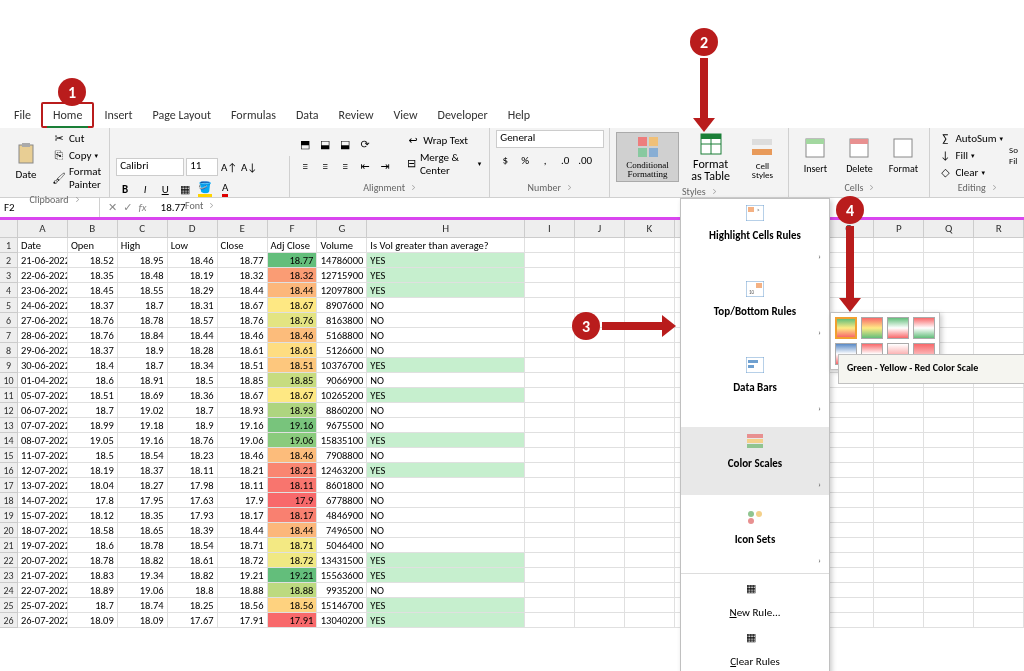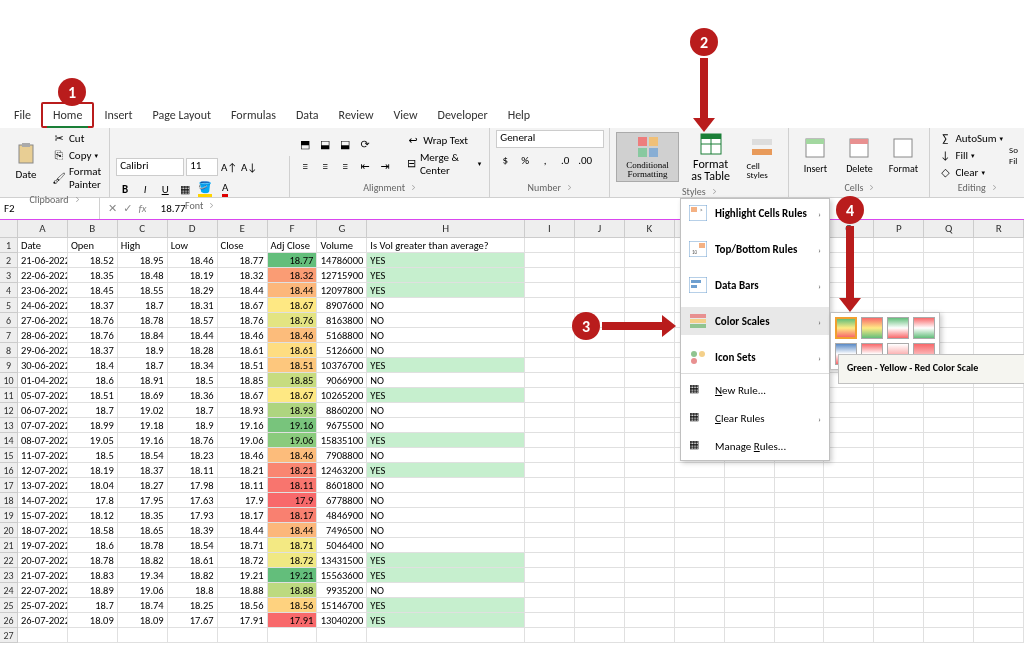--- a/index.html
+++ b/index.html
@@ -24,41 +24,41 @@
   .small-btn-col { display: flex; flex-direction: column; gap: 1px; font-size: 11px; }
   .small-row { display: flex; align-items: center; gap: 3px; padding: 1px 2px; }
   .small-row .sicon { width: 14px; height: 14px; display: inline-flex; align-items: center; justify-content: center; }
   
   .font-select { font-size: 11px; height: 18px; background: #fff; border: 1px solid #ccc; padding: 0 14px 0 3px; min-width: 68px; position: relative; }
   .font-select.small { min-width: 32px; }
   .btn-row { display: flex; gap: 2px; align-items: center; }
   .tiny-btn { width: 18px; height: 18px; display: flex; align-items: center; justify-content: center; font-size: 11px; }
   
   
-  .formula-bar { display: flex; height: 22px; border-bottom: 1px solid #d946ef; align-items: center; background: #fff; }
+  .formula-bar { display: flex; height: 22px; border-bottom: 3px solid #d946ef; align-items: center; background: #fff; }
   .name-box { width: 100px; padding: 0 4px; border-right: 1px solid #d0d0d0; height: 100%; display: flex; align-items: center; }
   .fx-icons { display: flex; gap: 6px; padding: 0 8px; color: #888; }
   .formula-input { flex: 1; padding: 0 6px; font-size: 11px; }
   
   
   .grid-wrap { position: relative; }
   .corner { position: absolute; left: 0; top: 0; width: 18px; height: 18px; background: #eee; border-right: 1px solid #ccc; border-bottom: 1px solid #ccc; }
   .col-headers { display: flex; margin-left: 18px; background: #eee; height: 18px; }
   .col-h { width: 50px; text-align: center; border-right: 1px solid #ccc; border-bottom: 1px solid #ccc; font-size: 11px; line-height: 18px; color: #333; }
   .col-h.whead { width: 158px; }
   .row { display: flex; height: 15px; }
   .row-h { width: 18px; background: #eee; text-align: center; border-right: 1px solid #ccc; border-bottom: 1px solid #ccc; font-size: 10px; line-height: 15px; color: #333; }
   .cell { width: 50px; border-right: 1px solid #e0e0e0; border-bottom: 1px solid #e0e0e0; padding: 0 3px; font-size: 10.5px; line-height: 15px; overflow: hidden; white-space: nowrap; }
   .cell.r { text-align: right; }
   .cell.w { width: 158px; }
   .cell.yes { background: #c6efce; }
   
   
   .cf-dropdown { position: absolute; left: 680px; top: 198px; width: 150px; background: #fff; border: 1px solid #c0c0c0; box-shadow: 2px 2px 5px rgba(0,0,0,.2); z-index: 10; }
-  .cf-item { display: flex; align-items: center; gap: 8px; padding: 6px 8px; position: relative; }
+  .cf-item { display: flex; align-items: center; gap: 8px; padding: 6px 8px; position: relative; flex-direction: column; }
   .cf-item .chevron { margin-left: auto; font-size: 9px; color: #555; }
   .cf-item.hover { background: #e8e8e8; }
   .cf-item .cf-icon { width: 18px; height: 16px; }
   .cf-divider { height: 1px; background: #ddd; margin: 2px 0; }
   
   .scale-sub { position: absolute; left: 830px; top: 312px; width: 110px; background: #fff; border: 1px solid #c0c0c0; box-shadow: 2px 2px 5px rgba(0,0,0,.2); z-index: 11; padding: 4px; display: flex; flex-wrap: wrap; gap: 4px; }
   .scale-swatch { width: 22px; height: 22px; border: 1px solid #aaa; }
   .scale-swatch.hl { border: 2px solid #f0a030; }
   
   .tooltip { position: absolute; left: 838px; top: 354px; width: 222px; background: #f5f5f0; border: 1px solid #c0c0c0; padding: 6px 8px; font-size: 10px; z-index: 12; }
@@ -213,21 +213,21 @@
               <line x1="2" y1="12" x2="22" y2="12" stroke="#1a7f37"></line>
               <line x1="12" y1="2" x2="12" y2="22" stroke="#1a7f37"></line>
             </svg></div>
         <span style="font-size:12px; text-align:center; line-height:1;">Format as Table</span>
       </div>
       <div class="big-btn">
         <div class="icon-box"><svg viewBox="0 0 24 24">
               <rect x="2" y="4" width="20" height="6" fill="#ddd"></rect>
               <rect x="2" y="14" width="20" height="6" fill="#e89a5a"></rect>
             </svg></div>
-        <span style="font-size:9px; line-height:1;">Cell Styles</span>
+        <span style="font-size:9px; text-align:center; line-height:1;">Cell Styles</span>
       </div>
     </div>
     <div class="ribbon-group-label">Styles</div>
   </div>
 
   <div class="ribbon-group">
     <div class="ribbon-group-content">
       <div class="big-btn">
           <div class="icon-box"><svg viewBox="0 0 24 24">
               <rect x="3" y="3" width="18" height="18" fill="#fff" stroke="#888"></rect>
@@ -851,41 +851,20 @@
         <div class="cell"></div>
         <div class="cell"></div>
         <div class="cell"></div>
         <div class="cell"></div>
         <div class="cell"></div>
         <div class="cell"></div>
         <div class="cell"></div>
         <div class="cell"></div>
         <div class="cell"></div>
       </div>
-      <div class="row">
-        <div class="row-h">27</div>
-        <div class="cell"></div>
-        <div class="cell"></div>
-        <div class="cell"></div>
-        <div class="cell"></div>
-        <div class="cell"></div>
-        <div class="cell"></div>
-        <div class="cell"></div>
-        <div class="cell w"></div>
-        <div class="cell"></div>
-        <div class="cell"></div>
-        <div class="cell"></div>
-        <div class="cell"></div>
-        <div class="cell"></div>
-        <div class="cell"></div>
-        <div class="cell"></div>
-        <div class="cell"></div>
-        <div class="cell"></div>
-        <div class="cell"></div>
-      </div>
     </div>
 </div>
 
 <div class="cf-dropdown">
   <div class="cf-item">
     <span class="cf-icon"><svg viewBox="0 0 18 16">
           <rect width="18" height="16" fill="#fff" stroke="#6fa0d0"></rect>
           <rect x="2" y="2" width="6" height="5" fill="#f4b183"></rect>
           <text x="11" y="7" font-size="5" fill="#555">&gt;</text>
         </svg></span>

